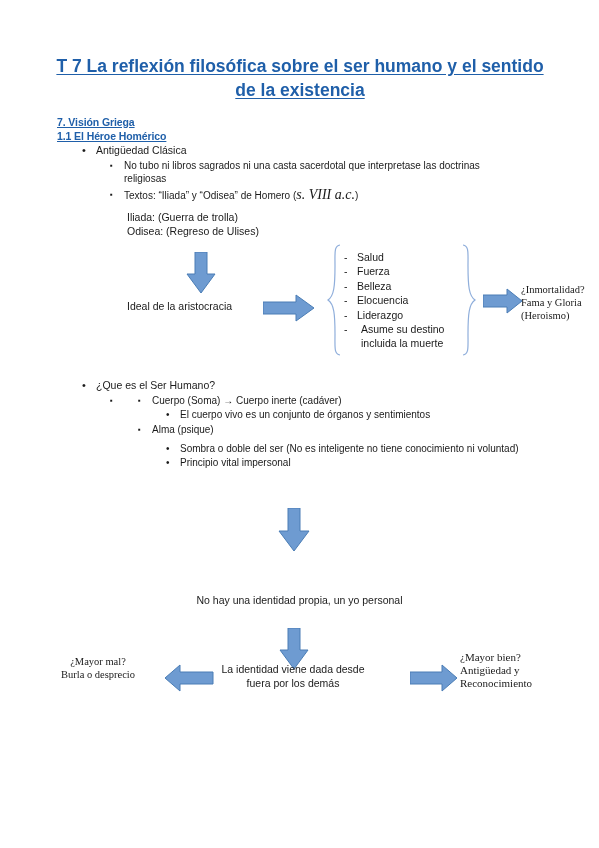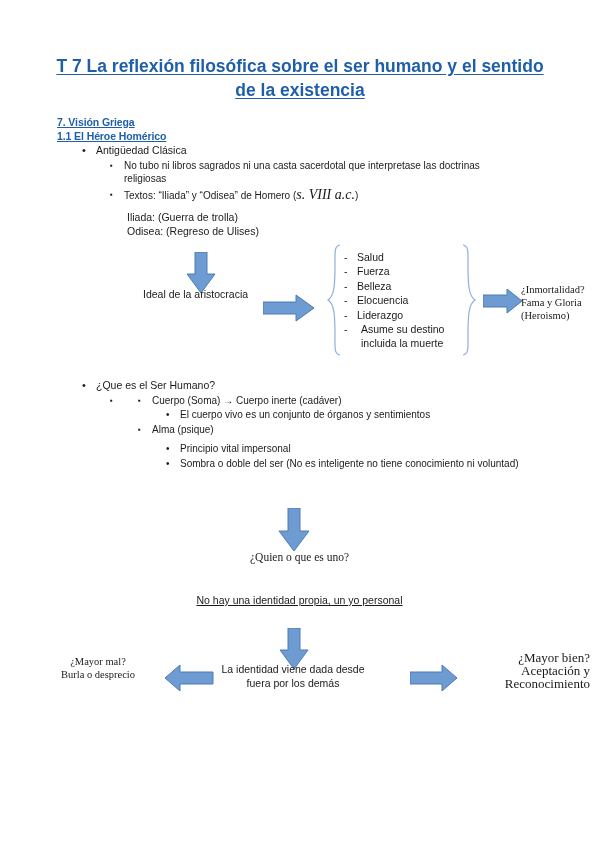--- a/index.html
+++ b/index.html
@@ -99,21 +99,21 @@
     <div>Iliada: (Guerra de trolla)</div>
     <div>Odisea: (Regreso de Ulises)</div>
   </div>
 
   <div class="arrow" style="left:186px;top:252px;">
     <svg width="30" height="42" viewBox="0 0 30 42">
       <polygon points="9,0 21,0 21,22 29,22 15,41 1,22 9,22" fill="#6E9BD1" stroke="#4A7DB5" stroke-width="1"></polygon>
     </svg>
   </div>
 
-  <div class="txt" style="left:127px;top:288px;margin-left:16px;">Ideal de la aristocracia</div>
+  <div class="txt" style="left:127px;top:300px;">Ideal de la aristocracia</div>
 
   <div class="arrow" style="left:263px;top:294px;">
     <svg width="52" height="28" viewBox="0 0 52 28">
       <polygon points="0,8 33,8 33,1 51,14 33,27 33,20 0,20" fill="#6E9BD1" stroke="#4A7DB5" stroke-width="1"></polygon>
     </svg>
   </div>
 
   <div class="brace" style="left:326px;top:244px;">
     <svg width="16" height="112" viewBox="0 0 16 112">
       <path d="M14,1 C8,2 9,8 9,22 C9,42 8,52 2,56 C8,60 9,70 9,90 C9,104 8,110 14,111" fill="none" stroke="#8FAEDB" stroke-width="1.2"></path>
@@ -166,44 +166,41 @@
           <div class="row lvl4" style="margin-bottom:1px;">
             <span class="mk mk-dot"></span>
             <span>El cuerpo vivo es un conjunto de órganos y sentimientos</span>
           </div>
         </div>
         <div class="row lvl3" style="margin-bottom:6px;">
           <span class="mk mk-sq"></span>
           <span>Alma (psique)</span>
         </div>
         <div style="padding-left:28px;">
+          <div class="row lvl4">
+            <span class="mk mk-dot"></span>
+            <span>Sombra o doble del ser (No es inteligente no tiene conocimiento ni voluntad)</span>
+          </div>
           <div class="row lvl4" style="margin-bottom:1px;">
             <span class="mk mk-dot"></span>
             <span>Principio vital impersonal</span>
           </div>
-          <div class="row lvl4">
-            <span class="mk mk-dot"></span>
-            <span>Sombra o doble del ser (No es inteligente no tiene conocimiento ni voluntad)</span>
-          </div>
         </div>
       </div>
     </div>
   </div>
 
   <div class="arrow" style="left:278px;top:508px;">
     <svg width="32" height="44" viewBox="0 0 32 44">
       <polygon points="10,0 22,0 22,23 31,23 16,43 1,23 10,23" fill="#6E9BD1" stroke="#4A7DB5" stroke-width="1"></polygon>
     </svg>
   </div>
 
-  <div class="txt serif" style="left:0;top:551px;width:599px;text-align:center;font-size:11.5px;">
-    <span>¿Quien o que es uno?</span>
-  </div>
-
-  <div class="txt" style="left:0;top:594px;width:599px;text-align:center;font-size:10.5px;text-decoration:underline;">No hay una identidad propia, un yo personal</div>
+
+  <div class="txt" style="left:0;top:594px;width:599px;text-align:center;font-size:10.5px;">No hay una identidad propia, un yo personal</div>
 
   <div class="arrow" style="left:279px;top:628px;">
     <svg width="30" height="42" viewBox="0 0 30 42">
       <polygon points="9,0 21,0 21,22 29,22 15,41 1,22 9,22" fill="#6E9BD1" stroke="#4A7DB5" stroke-width="1"></polygon>
     </svg>
   </div>
 
   <div class="arrow" style="left:164px;top:664px;">
     <svg width="50" height="28" viewBox="0 0 50 28">
       <polygon points="49,8 16,8 16,1 1,14 16,27 16,20 49,20" fill="#6E9BD1" stroke="#4A7DB5" stroke-width="1"></polygon>
@@ -219,19 +216,19 @@
     <div>La identidad viene dada desde</div>
     <div>fuera por los demás</div>
   </div>
 
   <div class="arrow" style="left:410px;top:664px;">
     <svg width="48" height="28" viewBox="0 0 48 28">
       <polygon points="0,8 32,8 32,1 47,14 32,27 32,20 0,20" fill="#6E9BD1" stroke="#4A7DB5" stroke-width="1"></polygon>
     </svg>
   </div>
 
-  <div class="txt serif" style="left:460px;top:651px;width:130px;text-align:right;font-size:13px;line-height:13px;">
+  <div class="txt serif" style="left:460px;top:651px;width:130px;text-align:left;font-size:11px;line-height:13px;">
     <div>¿Mayor bien?</div>
-    <div>Aceptación y</div>
+    <div>Antigüedad y</div>
     <div>Reconocimiento</div>
   </div>
 
 </div>
 
 </body></html>

